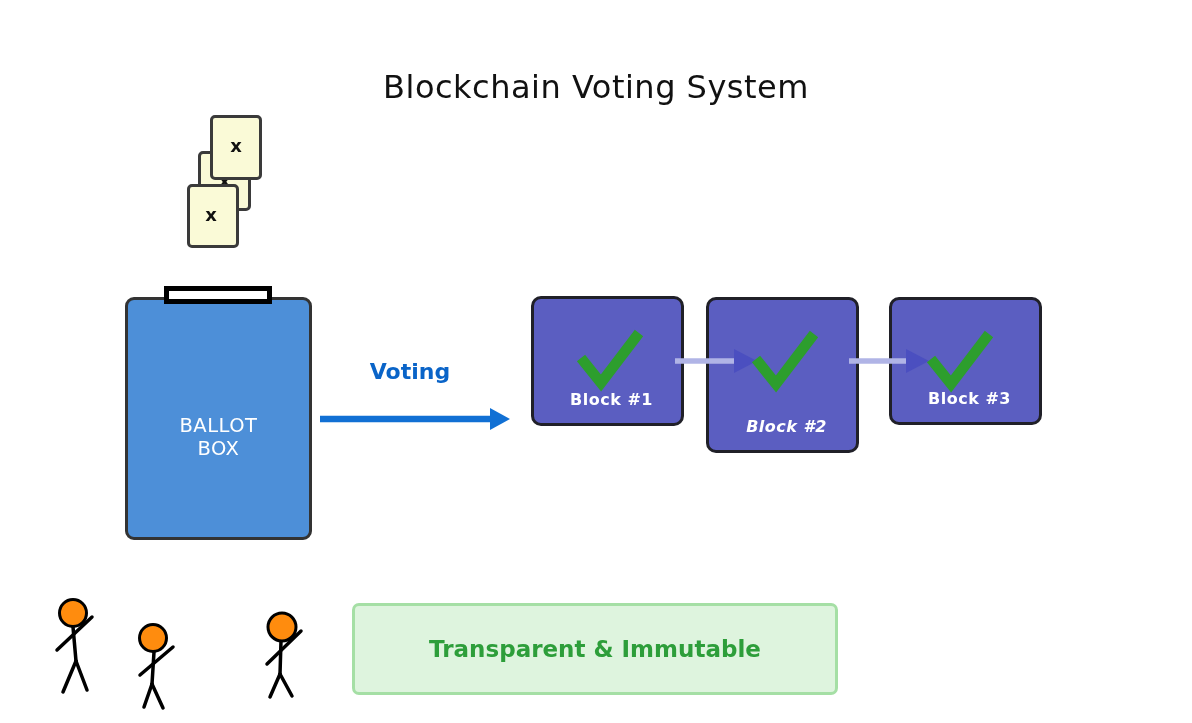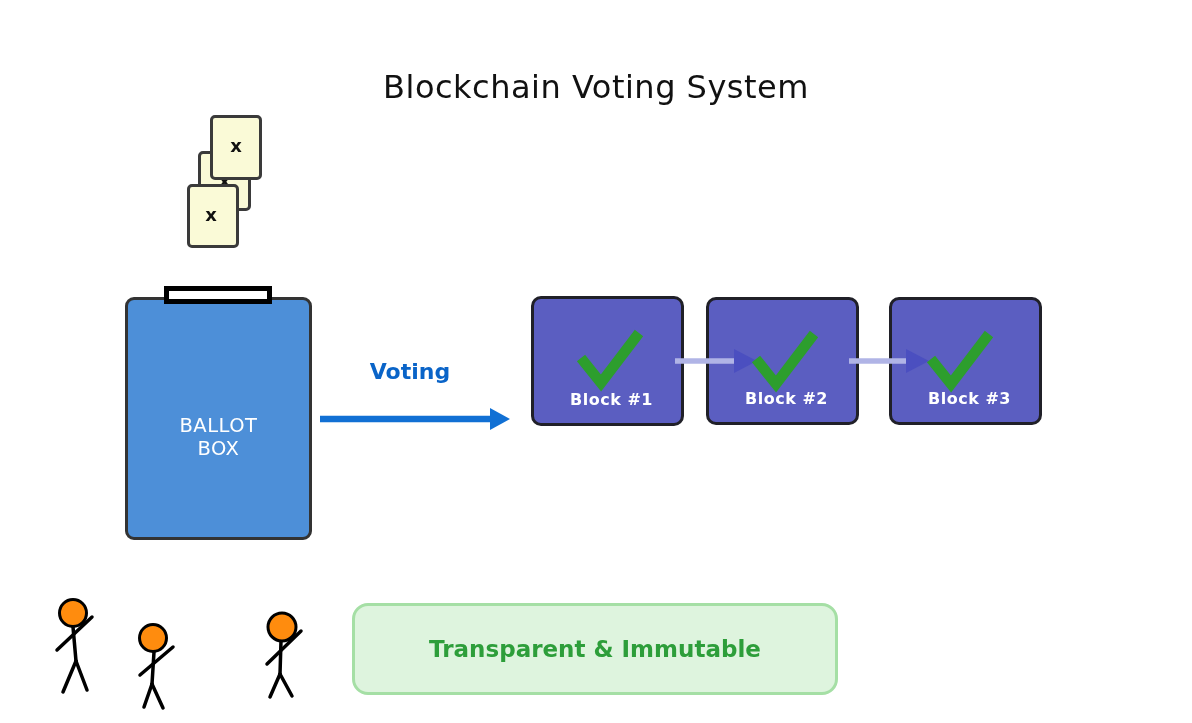--- a/index.html
+++ b/index.html
@@ -70,33 +70,33 @@
     box-sizing:border-box;
     background:var(--block-fill);
     border:3.5px solid var(--block-border);
     border-radius:10px;
     display:flex; flex-direction:column; justify-content:flex-end; align-items:center;
     padding-bottom:14px;
     z-index:1;
     padding-left:8px;
   }
   .block-1 { left:531px; }
-  .block-2 { left:706px; top:297px; height:128px; }
+  .block-2 { left:706px; top:297px; height:156px;font-style:italic; }
   .block-3 { left:881px; top:297px; height:128px;margin-left:8px; }
   .block-label {
     color:var(--block-text); font-weight:bold; font-size:16px; letter-spacing:0.5px;
   }
 
   
   .banner {
     position:absolute; left:352px; top:603px; width:486px; height:92px;
     box-sizing:border-box;
     background:var(--banner-fill);
     border:3px solid var(--banner-border);
-    border-radius:16px;
+    border-radius:7px;
     display:flex; align-items:center; justify-content:center;
     z-index:1;
   }
   .banner-label {
     color:var(--banner-text); font-weight:bold; font-size:23px;
   }
 
   
   .overlay {
     position:absolute; left:0; top:0; width:1192px; height:723px;

